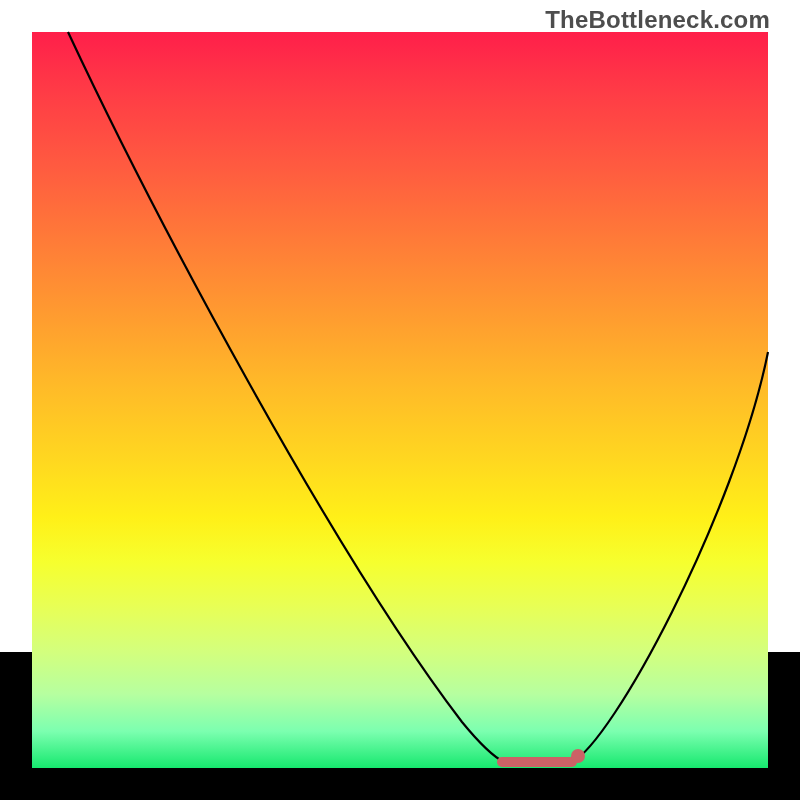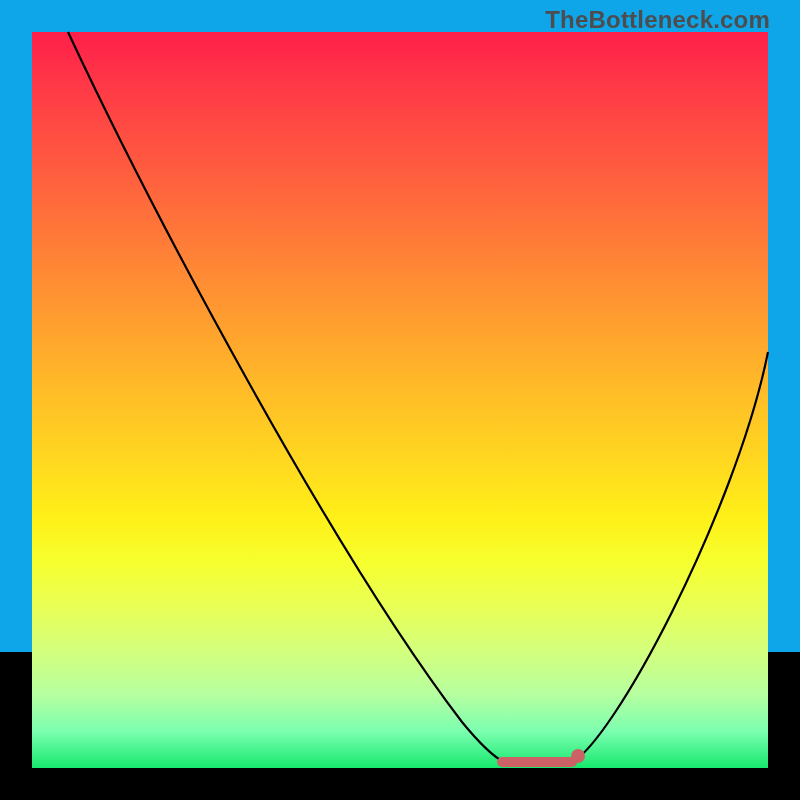--- a/index.html
+++ b/index.html
@@ -8,21 +8,21 @@
     width: 800px;
     height: 800px;
     background: #000;
     overflow: hidden;
     font-family: Arial, Helvetica, sans-serif;
   }
   .frame {
     position: relative;
     width: 800px;
     height: 652px;
-    background: #0ea5e9;
+    background: #ffffff;
   }
   .plot-area {
     position: absolute;
     left: 32px;
     top: 32px;
     width: 736px;
     height: 736px;
     
     background: linear-gradient(
       to bottom,

